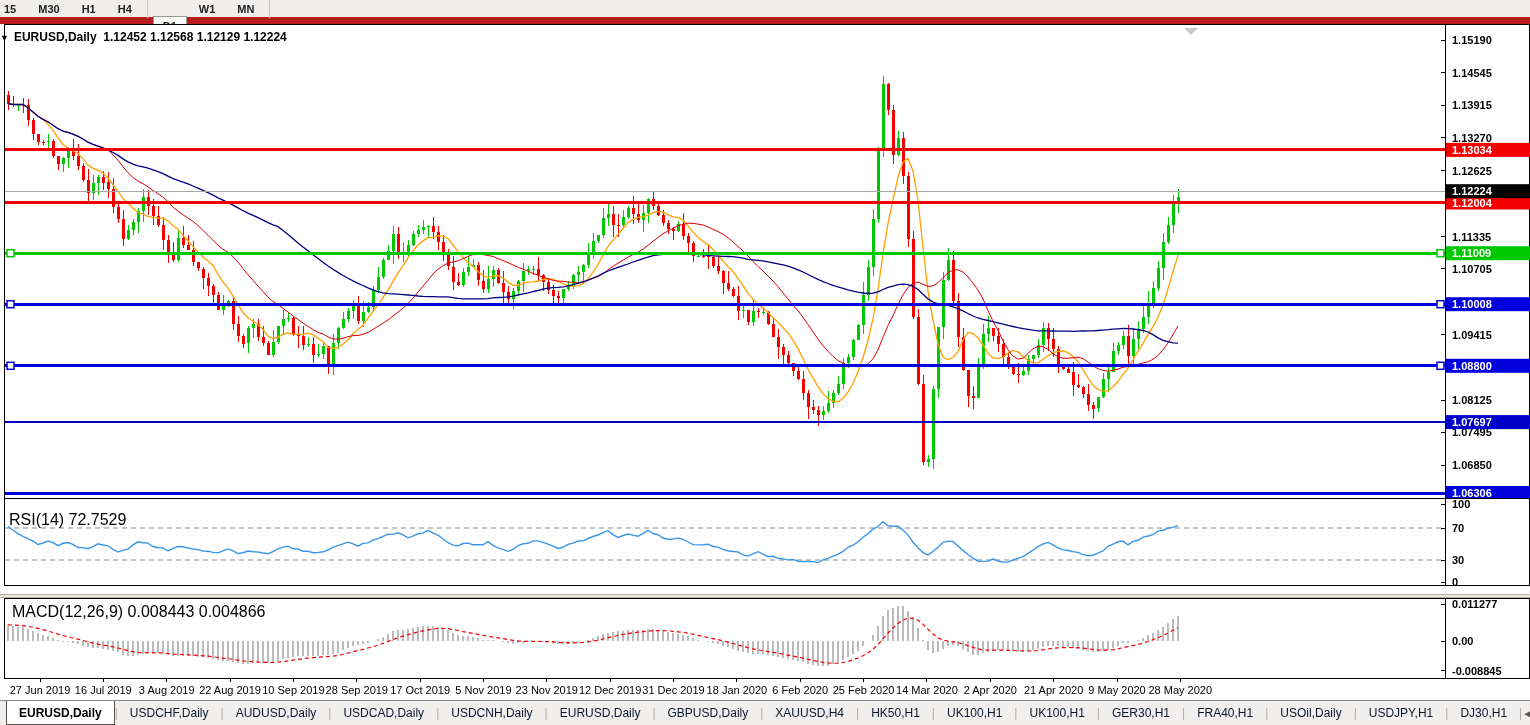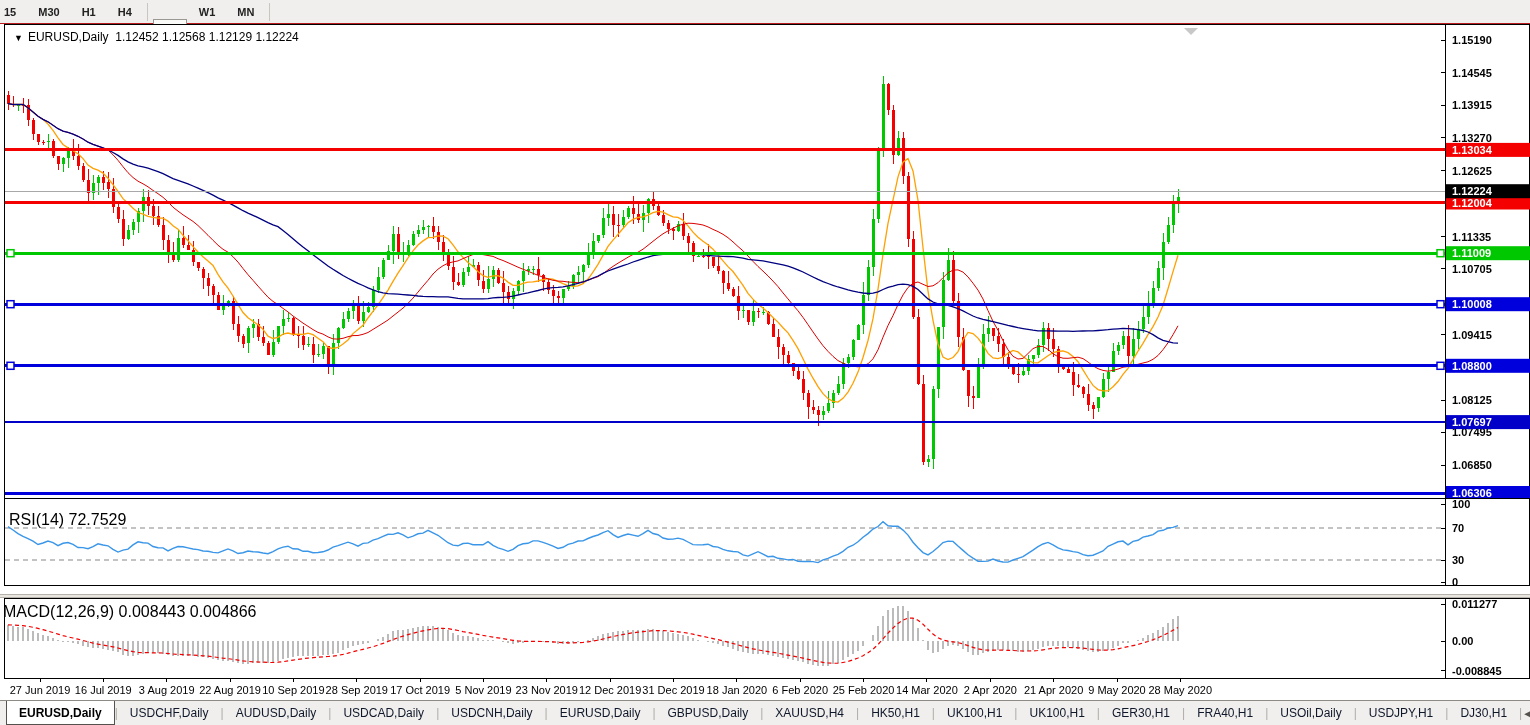--- a/index.html
+++ b/index.html
@@ -1,35 +1,35 @@
 <!DOCTYPE html>
 <html><head>
 <meta charset="utf-8">
 <style>
   html,body{margin:0;padding:0;background:#fff;font-family:"Liberation Sans","DejaVu Sans",sans-serif;}
   body{width:1530px;height:725px;overflow:hidden;position:relative;}
-  .toolbar{position:absolute;top:0;left:0;width:1530px;height:24px;background:#f0efed;border-bottom:1px solid #b91c1c;display:flex;align-items:center;box-sizing:border-box;}
+  .toolbar{position:absolute;top:0;left:0;width:1530px;height:24px;background:#f0efed;border-bottom:7px solid #b91c1c;display:flex;align-items:center;box-sizing:border-box;}
   .tf-btn{font-size:11px;font-weight:700;color:#222;padding:3px 9px;margin:0 1px;border:1px solid transparent;cursor:default;}
   .tf-btn.first{margin-left:-6px;}
   .tf-btn.active{background:#fafaf8;border:1px solid #9a9892;margin-top:34px;}
   .tb-sep{width:1px;height:18px;background:#c9c6c0;margin:0 4px;}
   .panel{position:absolute;left:0;width:1530px;background:#fff;}
   .panel svg{display:block;}
   .p-main{top:24px;height:340px;}
   .split{position:absolute;left:0;width:1530px;background:#e9e6e0;border-top:1px solid #b5b2ad;border-bottom:1px solid #b5b2ad;box-sizing:border-box;}
   .s1{top:502px;height:4px;}
   .s2{top:594px;height:4px;}
   .p-rsi{top:498px;height:60px;}
   .p-macd{top:598px;height:81px;}
   .p-date{top:679px;height:21px;background:#fff;text-align:center;}
   .overlay-label{position:absolute;font-size:16px;color:#000;white-space:nowrap;pointer-events:none;}
-  .title-ov{top:30px;left:14px;font-size:12px;}
+  .title-ov{top:30px;left:0;font-size:12px;font-weight:bold;}
   .title-ov .dd{font-size:9px;margin-right:5px;}
   .rsi-ov{top:511px;left:9px;}
-  .macd-ov{top:603px;left:3px;}
+  .macd-ov{top:603px;left:12px;}
   .tab-bar{position:absolute;top:700px;left:0;width:1530px;height:25px;background:#f0efed;border-top:1px solid #8e8b86;display:flex;align-items:stretch;box-sizing:border-box;font-size:12px;}
   .tab{display:flex;align-items:center;padding:0 12px;color:#0f172a;cursor:default;white-space:nowrap;}
   .tab.active{background:#fff;border:1px solid #55524d;border-top:none;font-weight:700;color:#000;margin-left:6px;}
   .tab-sep{color:#b0ada8;align-self:center;}
   .tab-scroll{margin-left:auto;display:flex;align-items:center;gap:10px;padding-right:10px;color:#55524d;font-size:10px;}
   .tab-scroll span{cursor:default;}
 </style>
 </head>
 <body>
 

